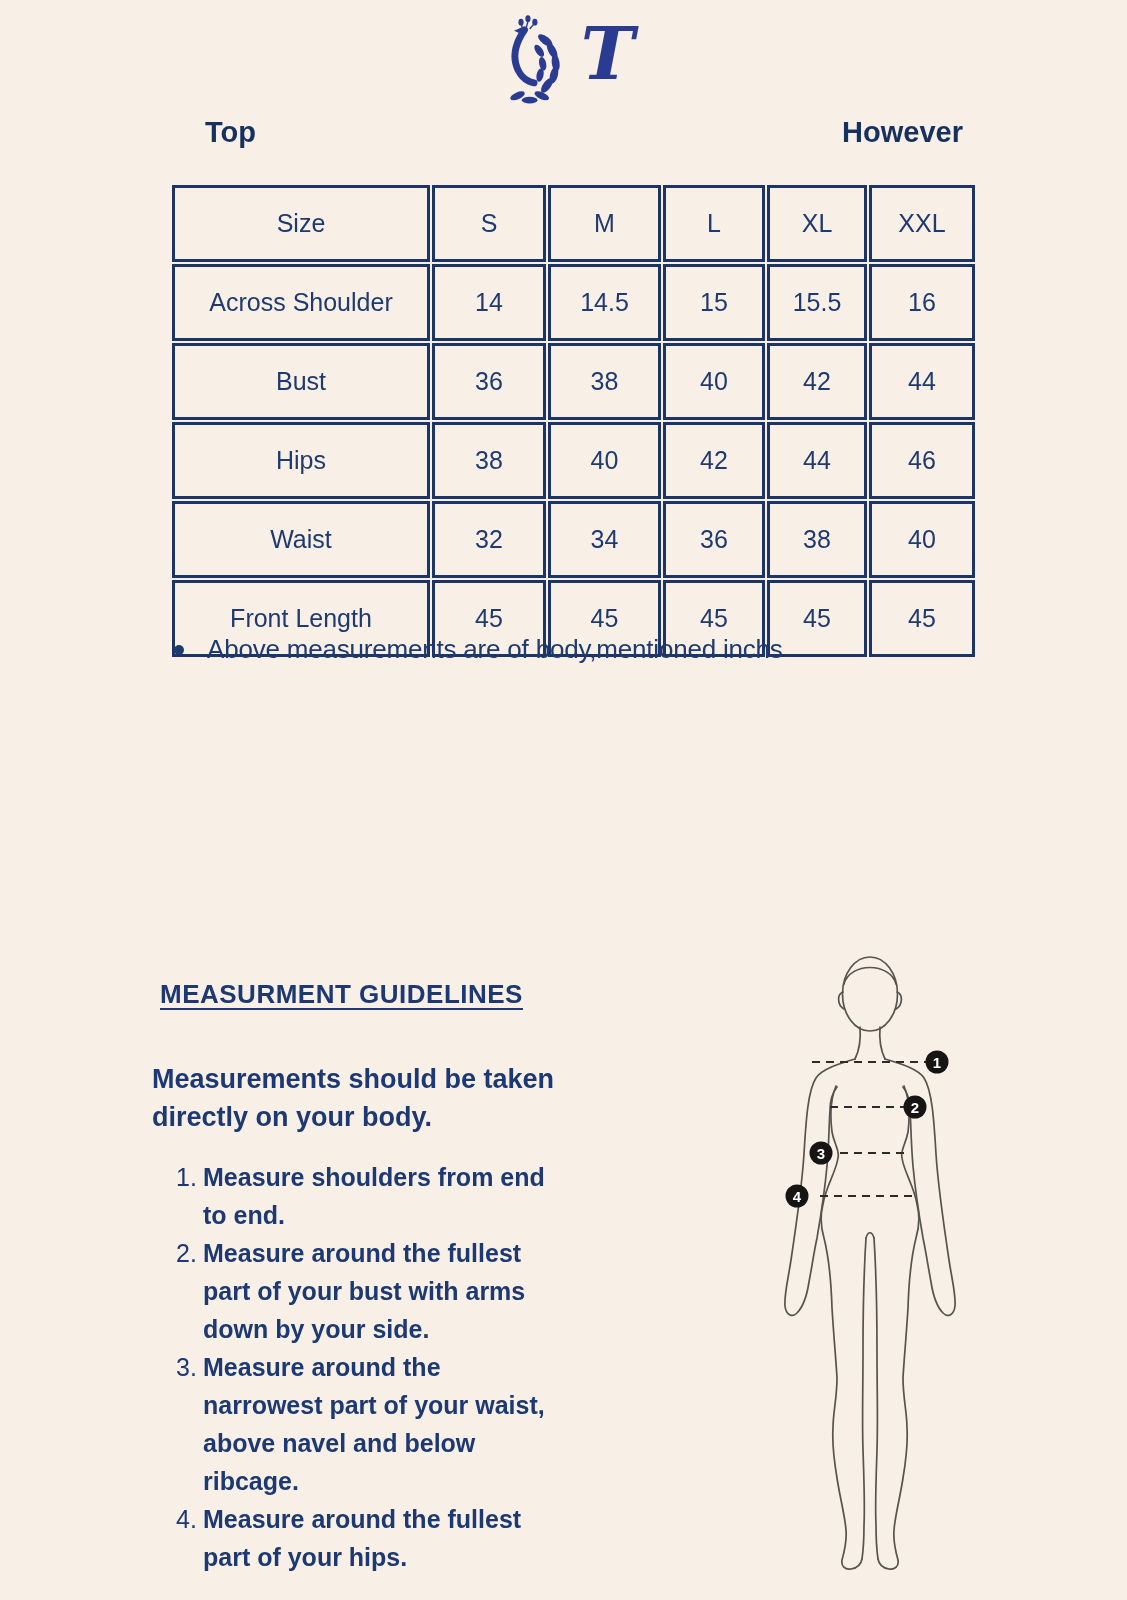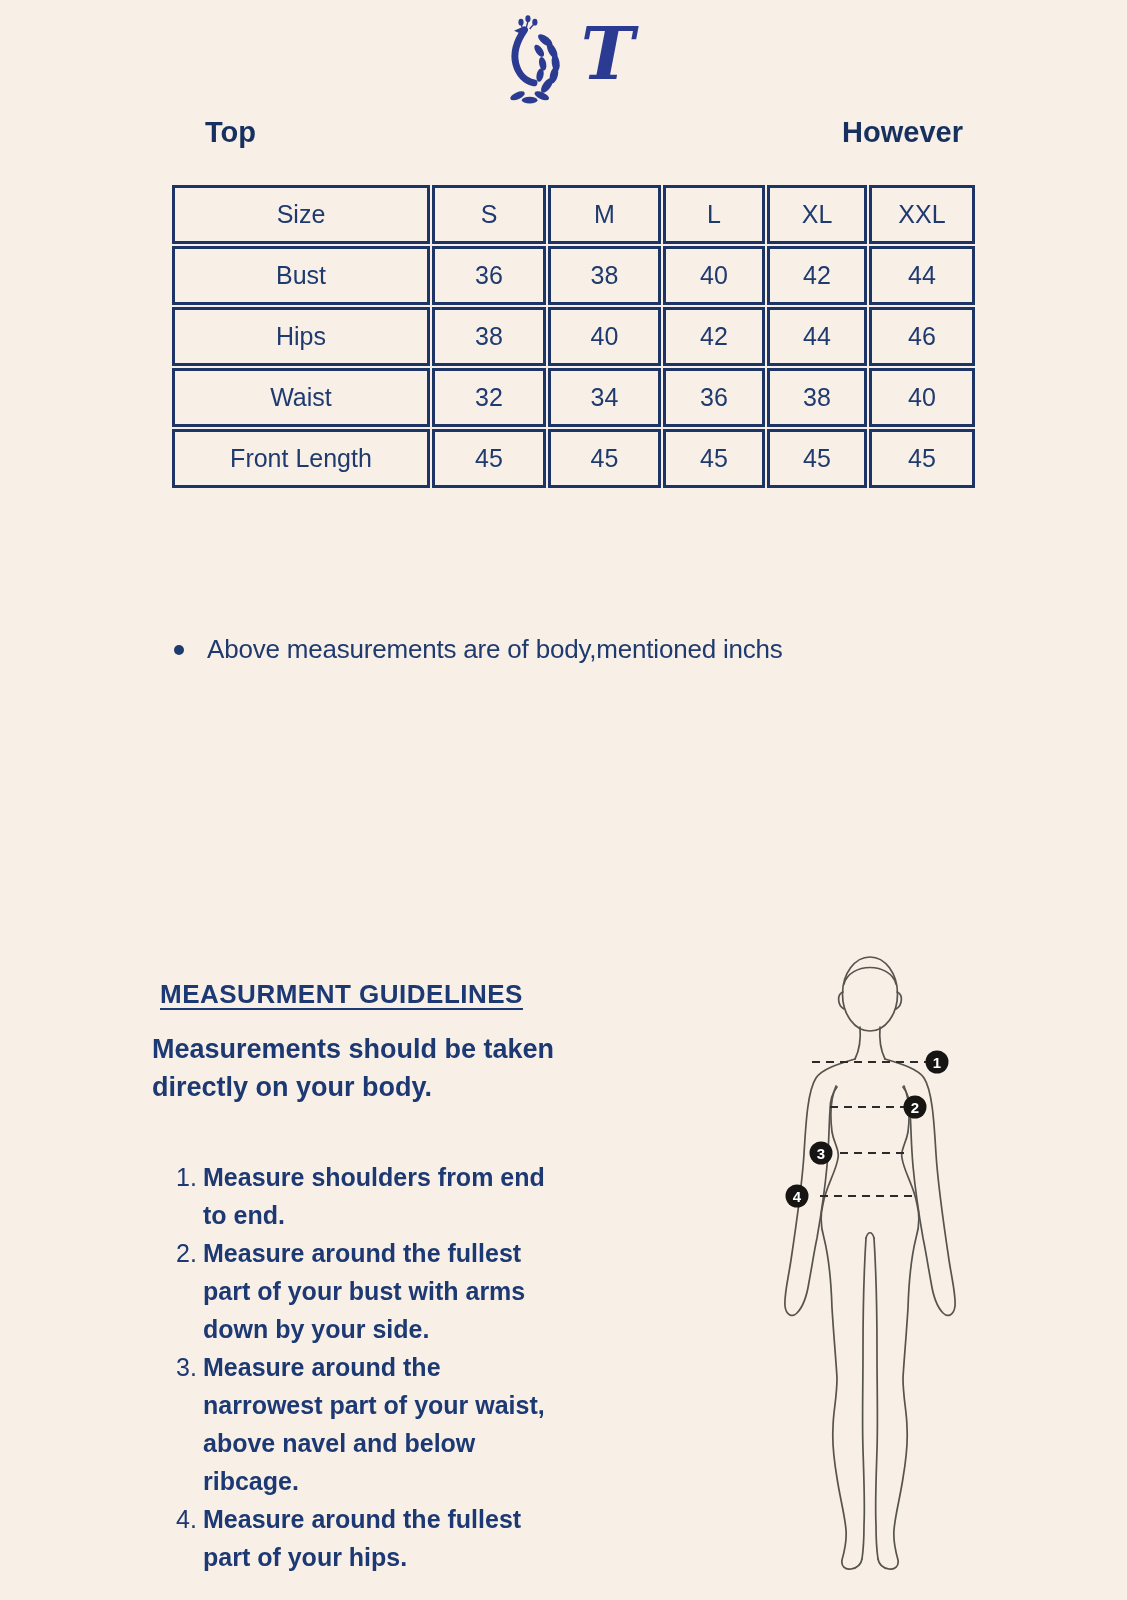--- a/index.html
+++ b/index.html
@@ -36,21 +36,21 @@
   
   table.size-table{
     position:absolute;left:170px;top:183px;
     width:807px;
     border-collapse:separate;border-spacing:2px;
     table-layout:fixed;
     background:transparent;
   }
   .size-table th,.size-table td{
     border:3px solid #1d3566;
-    height:59px;
+    height:77px;
     text-align:center;vertical-align:middle;
     font-size:25px;font-weight:normal;color:#1e3a6e;
     padding:0 4px;
   }
   
   .notes{
     position:absolute;left:168px;top:631px;width:784px;
     margin:0;padding:0;list-style:none;
     font-size:26px;line-height:37.5px;letter-spacing:-0.2px;
   }
@@ -63,21 +63,21 @@
   .note.justify .note-text{text-align:justify;}
   .note.bold .note-text{font-weight:bold;}
   
   .guidelines-heading{
     position:absolute;left:152px;top:971px;
     margin:8px;font-size:26px;font-weight:bold;color:#1c3973;
     text-decoration:underline;text-underline-offset:5px;
     letter-spacing:0.5px;
   }
   .intro{
-    position:absolute;left:152px;top:1030px;width:420px;
+    position:absolute;left:152px;top:1060px;width:420px;
     margin:0;font-size:27px;font-weight:bold;color:#1c3973;
     line-height:38px;white-space:pre-line;
   }
   .steps{
     position:absolute;left:176px;top:1158px;width:400px;
     margin:0;padding:0;list-style:none;
     font-size:25px;font-weight:bold;color:#1c3973;line-height:38px;
   }
   .step{display:flex;align-items:flex-start;}
   .step .num{flex:0 0 27px;font-weight:normal;}
@@ -137,20 +137,28 @@
     <tbody>
       <tr>
         <th>Size</th>
         <th>S</th>
         <th>M</th>
         <th>L</th>
         <th>XL</th>
         <th>XXL</th>
       </tr>
       <tr>
+        <td>Across Shoulder</td>
+        <td>14</td>
+        <td>14.5</td>
+        <td>15</td>
+        <td>15.5</td>
+        <td>16</td>
+      </tr>
+      <tr>
         <td>Bust</td>
         <td>36</td>
         <td>38</td>
         <td>40</td>
         <td>42</td>
         <td>44</td>
       </tr>
       <tr>
         <td>Hips</td>
         <td>38</td>

